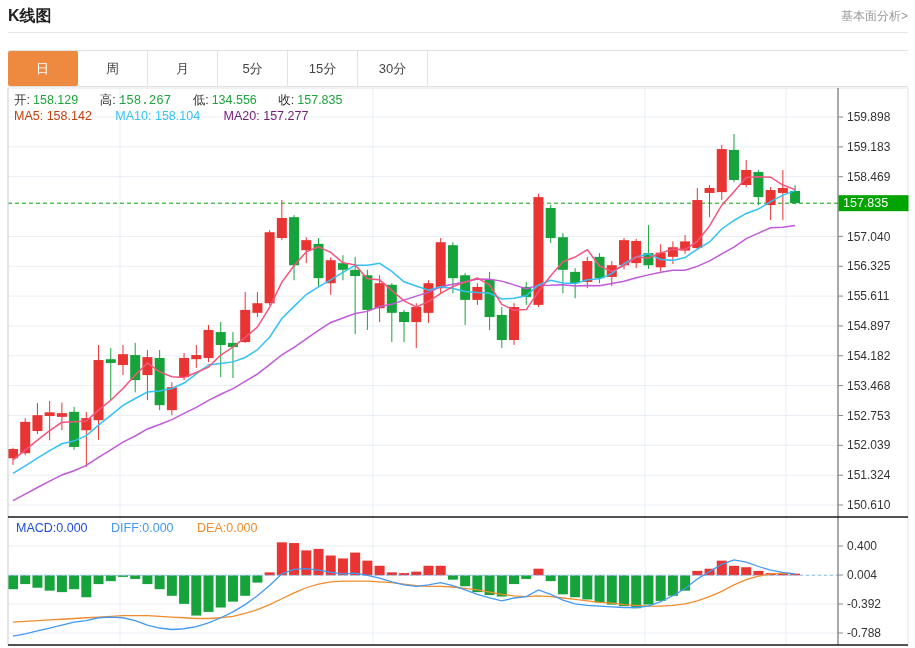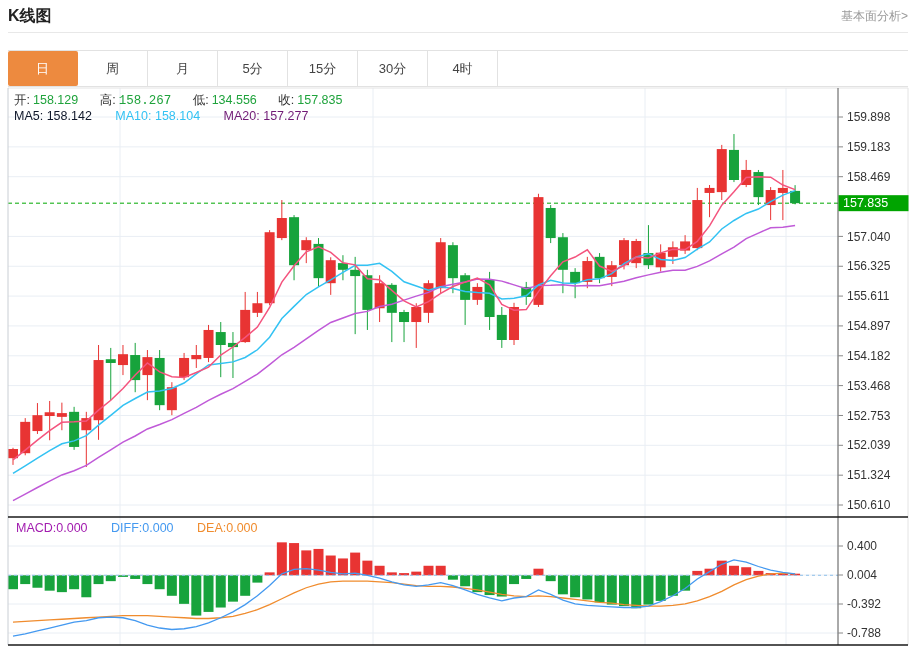--- a/index.html
+++ b/index.html
@@ -32,21 +32,20 @@
   <a class="link">基本面分析&gt;</a>
 </div>
 
 <div class="tabs">
   <div class="tab active" style="background: rgb(237, 138, 63);">日</div>
   <div class="tab">周</div>
   <div class="tab">月</div>
   <div class="tab">5分</div>
   <div class="tab">15分</div>
   <div class="tab">30分</div>
-  <div class="tab">4时</div>
 </div>
 
 <svg id="chart" width="915" height="648">
     <g>
       <line x1="120" y1="88" x2="120" y2="645" stroke="#e9eef4" stroke-width="1"></line>
       <line x1="373" y1="88" x2="373" y2="645" stroke="#e9eef4" stroke-width="1"></line>
       <line x1="645" y1="88" x2="645" y2="645" stroke="#e9eef4" stroke-width="1"></line>
       <line x1="786" y1="88" x2="786" y2="645" stroke="#e9eef4" stroke-width="1"></line>
       <line x1="8" y1="117" x2="838" y2="117" stroke="#e9eef4" stroke-width="1"></line>
       <line x1="8" y1="146.86864771748512" x2="838" y2="146.86864771748512" stroke="#e9eef4" stroke-width="1"></line>
@@ -329,22 +328,22 @@
   </svg>
 
 <div class="lg lg1">
   <span class="pair"><span class="lab" style="color: rgb(51, 51, 51);">开:</span><span style="color: rgb(31, 163, 60);">158.129</span></span>
   <span class="pair"><span class="lab" style="color: rgb(51, 51, 51);">高:</span><span style="color: rgb(31, 163, 60); font-family: Liberation Mono, monospace;">158.267</span></span>
   <span class="pair"><span class="lab" style="color: rgb(51, 51, 51);">低:</span><span style="color: rgb(31, 163, 60);">134.556</span></span>
   <span class="pair"><span class="lab" style="color: rgb(51, 51, 51);">收:</span><span style="color: rgb(31, 163, 60);">157.835</span></span>
 </div>
 
 <div class="lg lg2">
-  <span class="item" style="color: #0f172a;">MA5: 158.142</span>
+  <span class="item" style="color: #c2410c;">MA5: 158.142</span>
   <span class="item" style="color: rgb(51, 194, 243);">MA10: 158.104</span>
   <span class="item" style="color: #701a75;">MA20: 157.277</span>
 </div>
 
 <div class="lg lg3">
-  <span class="item" style="color: #a21caf;">MACD:0.000</span>
+  <span class="item" style="color: #1d4ed8;">MACD:0.000</span>
   <span class="item" style="color: rgb(68, 153, 240);">DIFF:0.000</span>
   <span class="item" style="color: rgb(240, 140, 46);">DEA:0.000</span>
 </div>
 
 </body></html>

